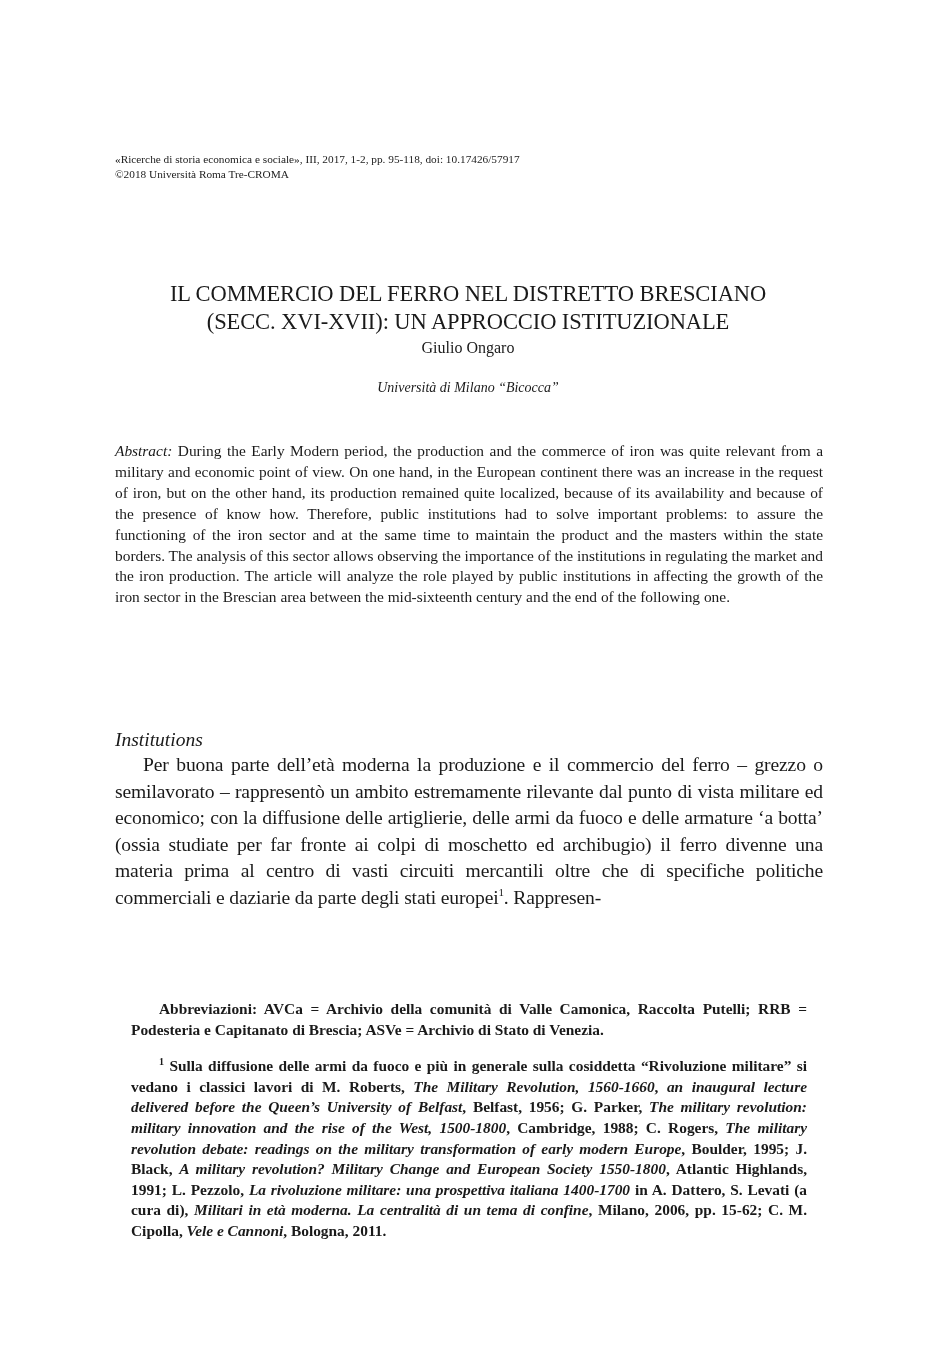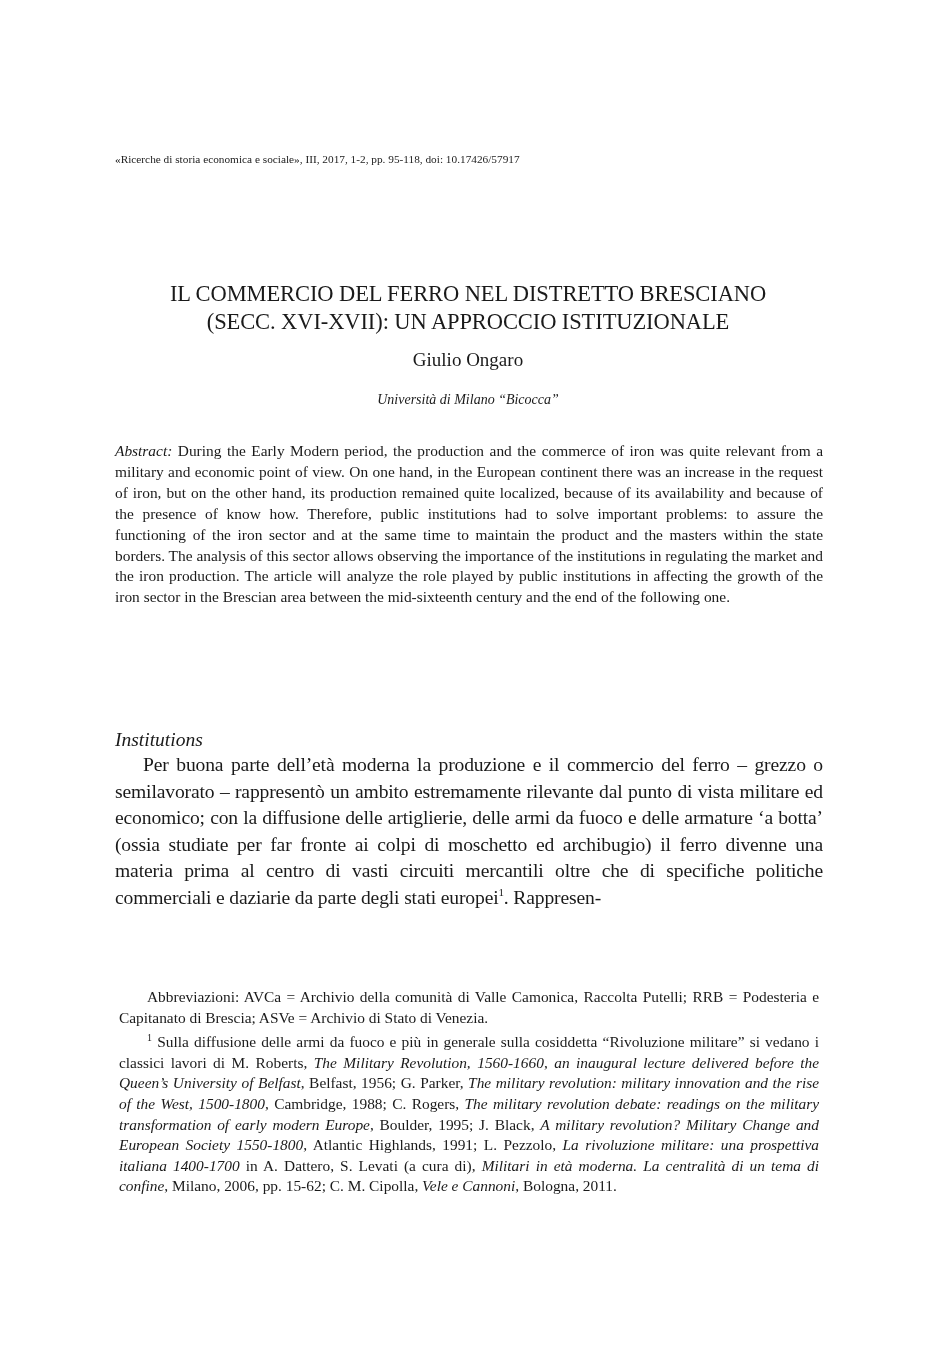--- a/index.html
+++ b/index.html
@@ -39,23 +39,23 @@
     }
     .title {
       font-size: 22.5px;
       line-height: 28px;
       letter-spacing: -0.1px;
       margin: 0;
       font-weight: normal;
     }
     .title span { display: block; white-space: nowrap; }
     .author {
-      font-size: 19px;
+      font-size: 16px;
       line-height: 24px;
-      margin-top: 12px;
+      margin-top: 0;
     }
     .affiliation {
       font-style: italic;
       font-size: 14px;
       line-height: 18px;
       margin-top: 19px;
     }
 
     .abstract {
       position: absolute;
@@ -96,33 +96,35 @@
     .footnotes {
       position: absolute;
       left: 115px;
       width: 708px;
       top: 983px;
       font-size: 15.4px;
       line-height: 20.6px;
       text-align: justify;
     }
     .footnotes p {
-      margin: 4px;
+      margin: 16px;
       text-indent: 28px;
+      font-weight: bold;
     }
     .footnotes i { font-style: italic; }
     .footnotes sup { font-size: 10px; vertical-align: super; line-height: 0; }
   </style>
 </head>
 <body>
 
 <div class="page">
 
   <div class="header">
     <div>«Ricerche di storia economica e sociale», III, 2017, 1-2, pp. 95-118, doi: 10.17426/57917</div>
+    <div>©2018 Università Roma Tre-CROMA</div>
   </div>
 
   <div class="title-block">
     <h1 class="title">
       <span>IL COMMERCIO DEL FERRO NEL DISTRETTO BRESCIANO</span>
       <span>(SECC. XVI-XVII): UN APPROCCIO ISTITUZIONALE</span>
     </h1>
     <div class="author">Giulio Ongaro</div>
     <div class="affiliation">Università di Milano “Bicocca”</div>
   </div>

